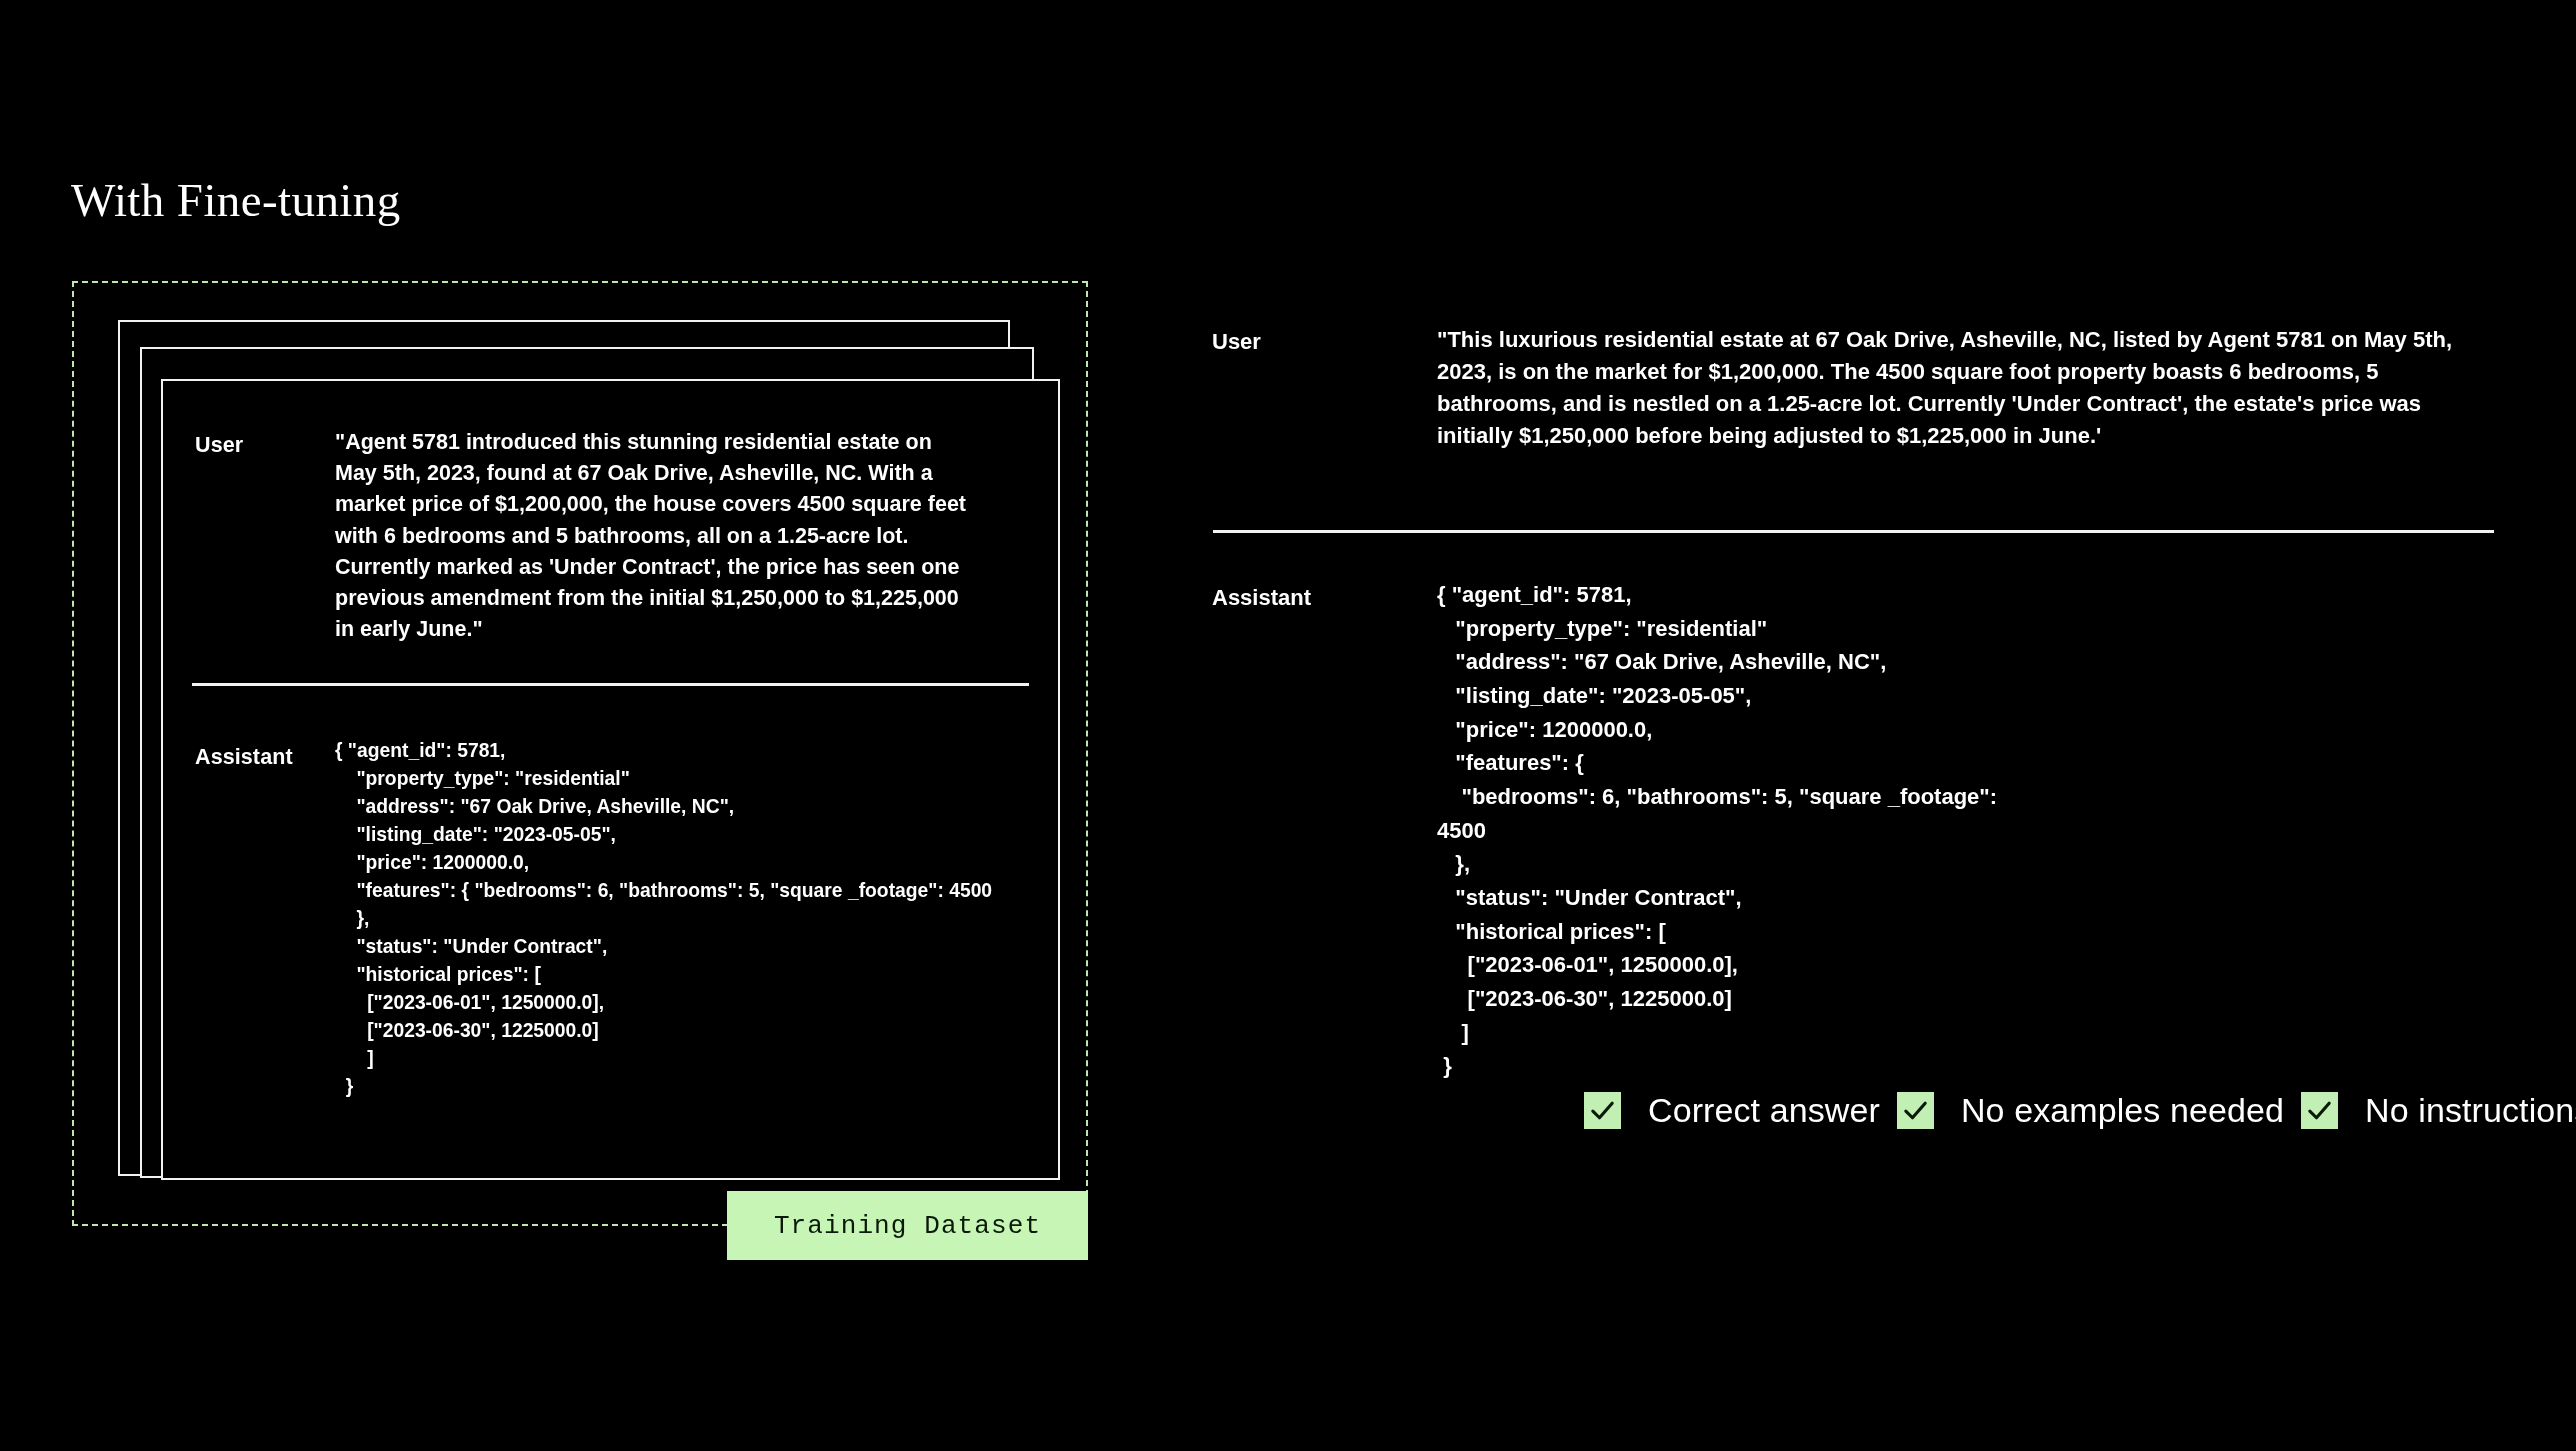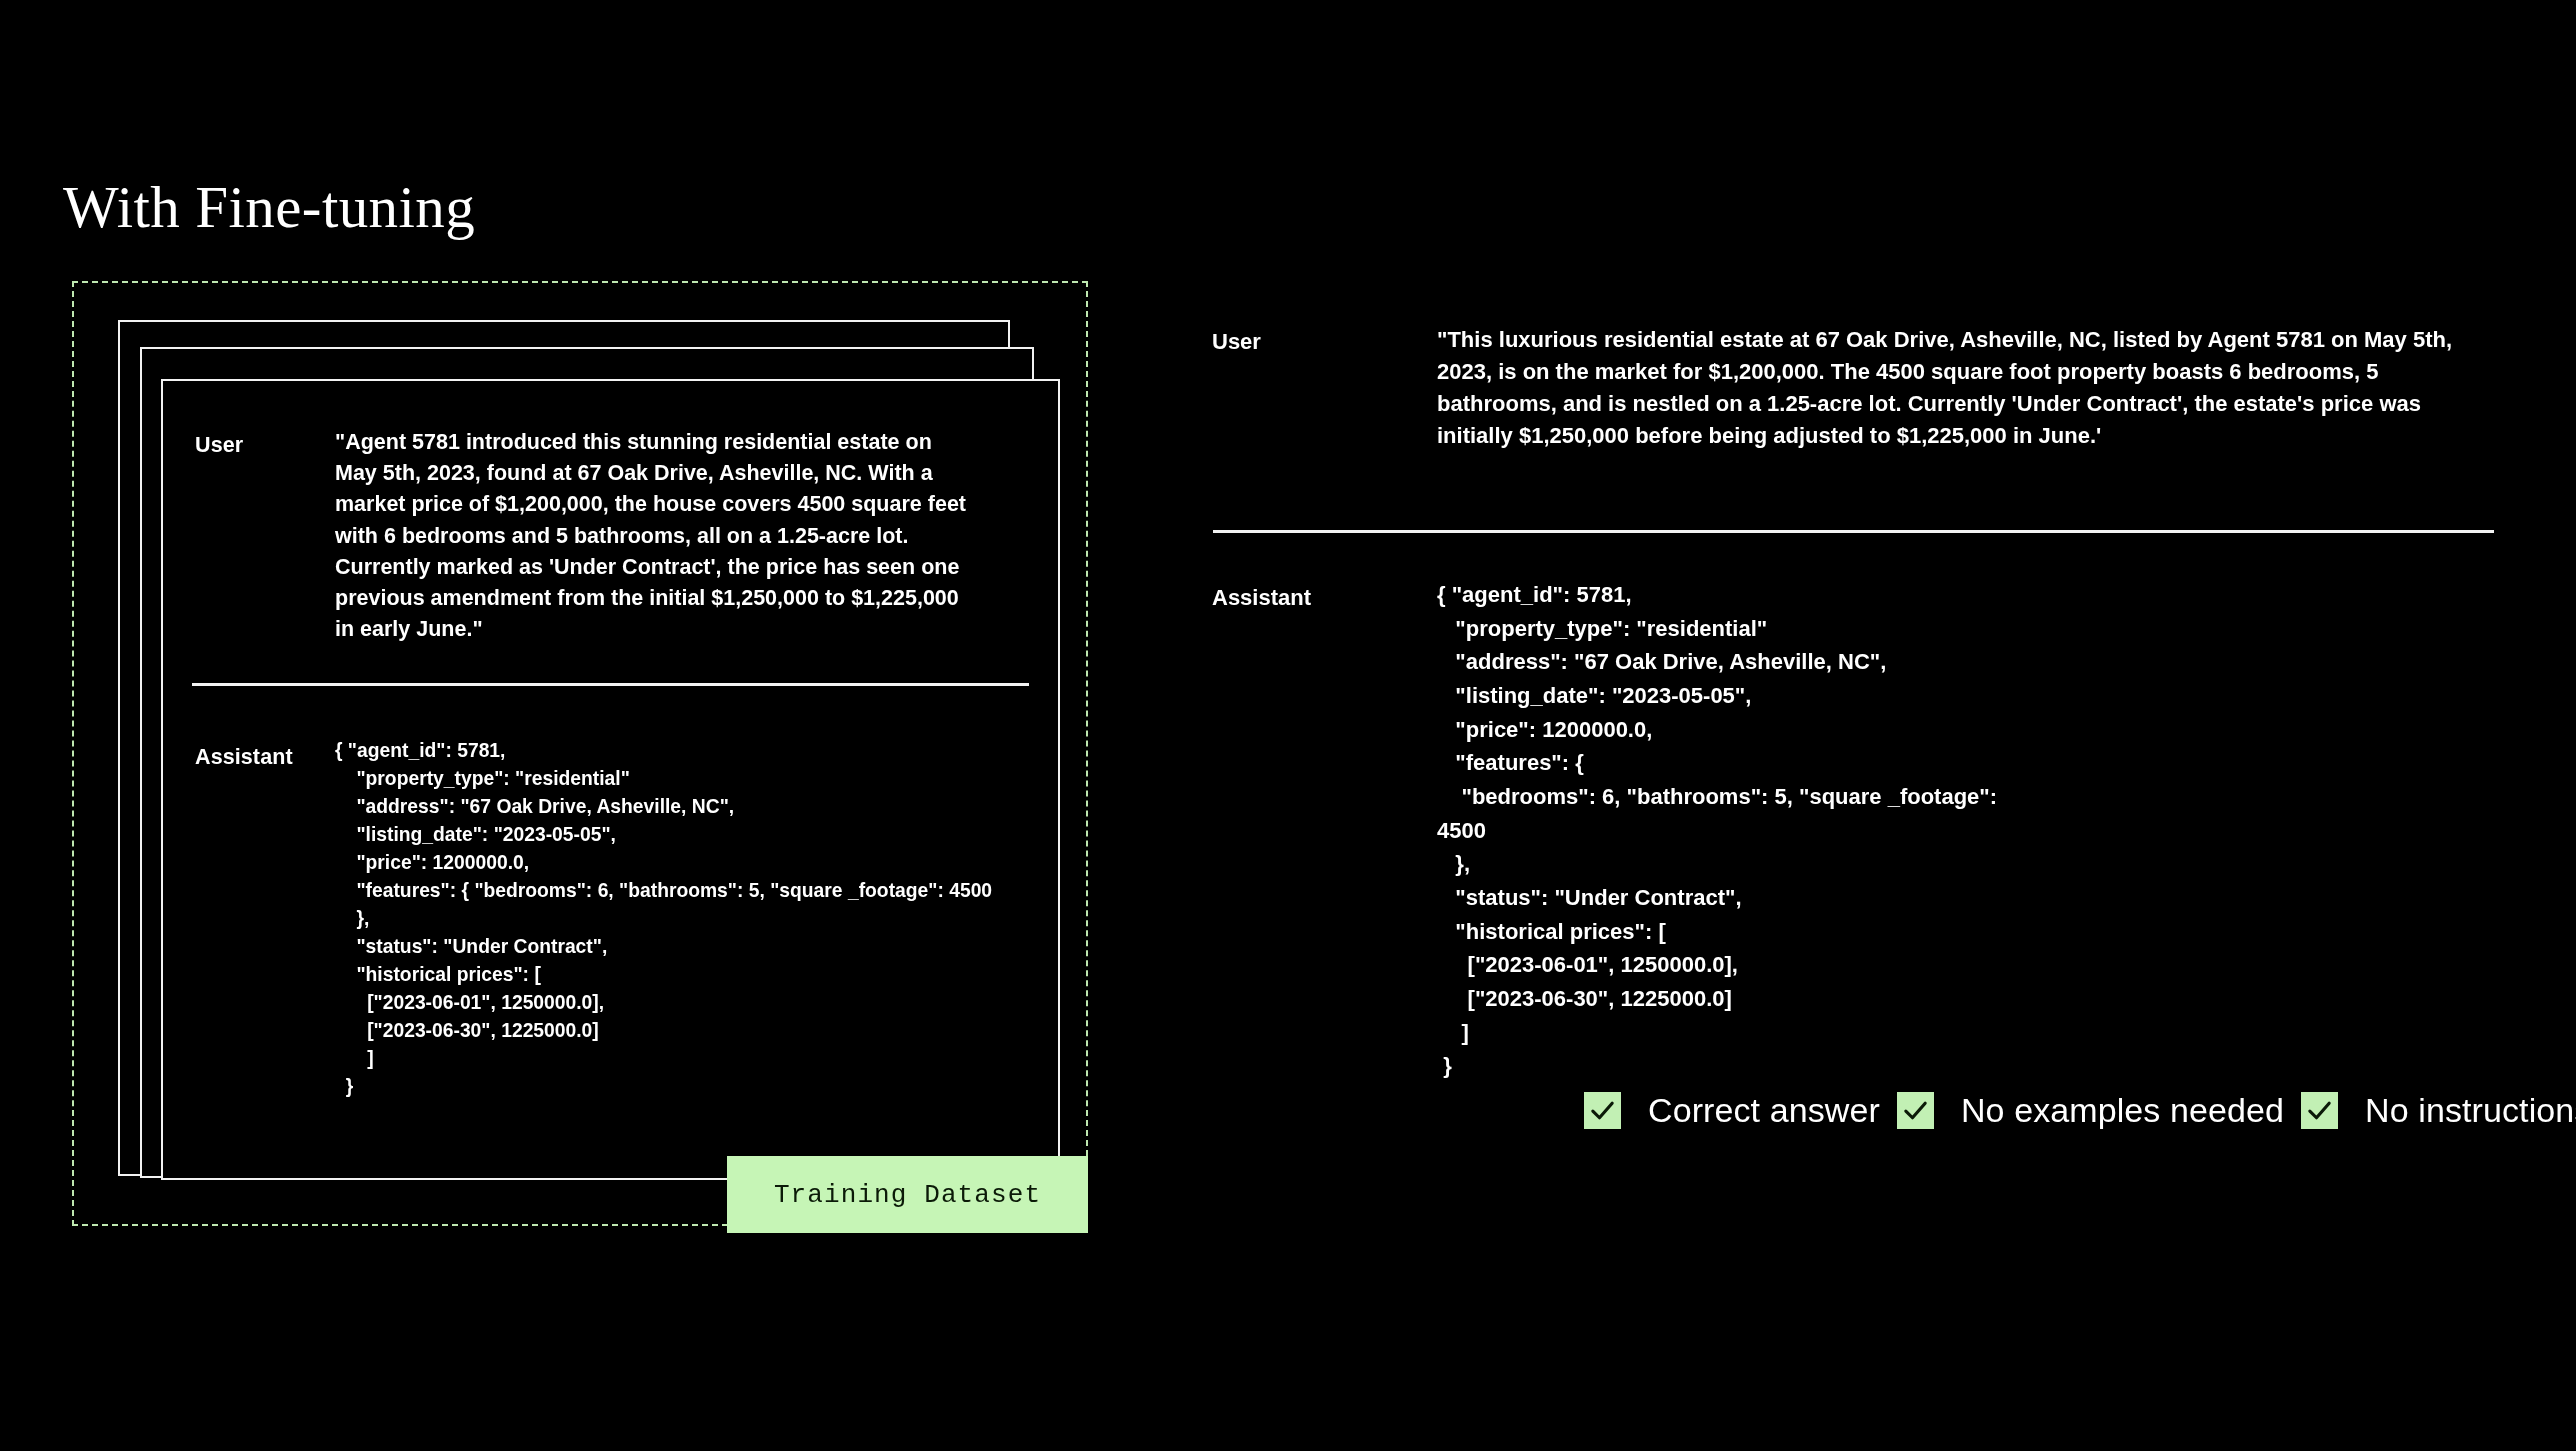--- a/index.html
+++ b/index.html
@@ -12,24 +12,24 @@
     height: 1451px;
     position: relative;
     overflow: hidden;
     font-family: "Liberation Sans", sans-serif;
     color: #ffffff;
   }
 
   
   #page-title {
     position: absolute;
-    left: 63px;
+    left: 71px;
     top: 175px;
     font-family: "Liberation Serif", serif;
-    font-size: 59px;
+    font-size: 47px;
     line-height: 1.1;
     letter-spacing: 0.4px;
     color: #ffffff;
     white-space: nowrap;
   }
 
   
   #training-region {
     position: absolute;
     left: 72px;
@@ -95,23 +95,23 @@
   #left-assistant-role { left: 195px; top: 745px; }
   #left-assistant-body {
     left: 335px; top: 737px; width: 716px;
     font-size: 19.3px; line-height: 1.45;
   }
 
   
   #training-dataset-badge {
     position: absolute;
     left: 727px;
-    top: 1156px;
+    top: 1191px;
     width: 361px;
-    height: 77px;
+    height: 69px;
     background: #c6f5b6;
     color: #0b1a08;
     font-family: "Liberation Mono", monospace;
     font-size: 26px;
     letter-spacing: 1.1px;
     display: flex;
     align-items: center;
     justify-content: center;
     box-sizing: border-box;
   }

